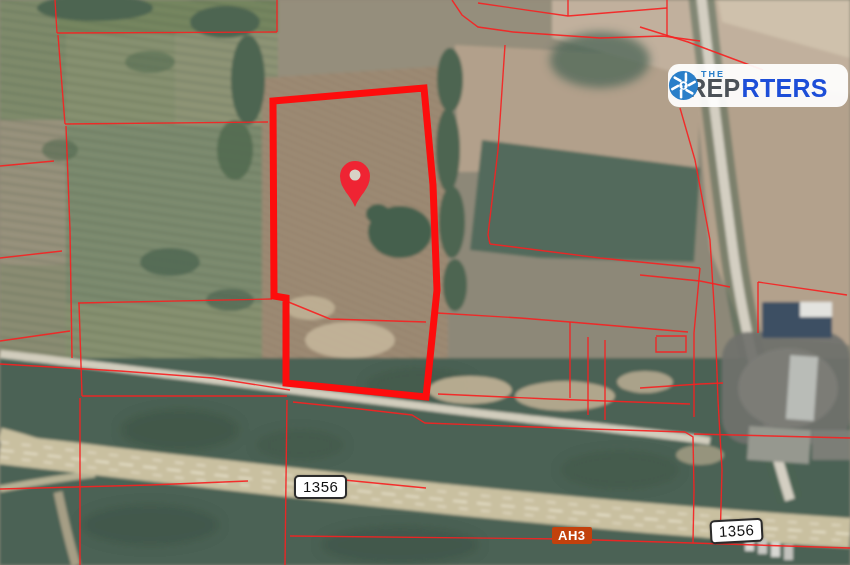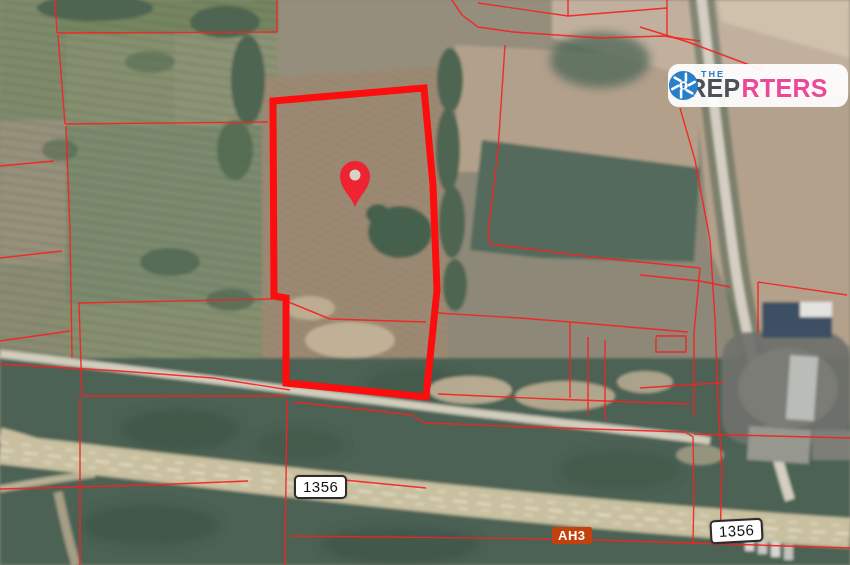--- a/index.html
+++ b/index.html
@@ -201,16 +201,16 @@
         <line x1="11.6" y1="-3.8" x2="5.6" y2="-0.3"></line>
         <line x1="9.1" y1="8.2" x2="3.1" y2="4.7"></line>
         <line x1="-2.5" y1="12" x2="-2.5" y2="5"></line>
         <line x1="-11.6" y1="3.8" x2="-5.6" y2="0.3"></line>
         <line x1="-9.1" y1="-8.2" x2="-3.1" y2="-4.7"></line>
       </g>
       <circle r="4.4" fill="#ffffff"></circle>
       <circle r="1.6" cy="-1" fill="#2a7fc9"></circle>
       <rect x="-1.1" y="0.4" width="2.2" height="2.6" rx="1" fill="#2a7fc9"></rect>
     </svg>
-    <span class="brand" style="color: #ec4899;">RTERS</span>
+    <span class="brand" style="color: #1d4ed8;">RTERS</span>
   </div>
 
 </div>
 
 </body></html>

